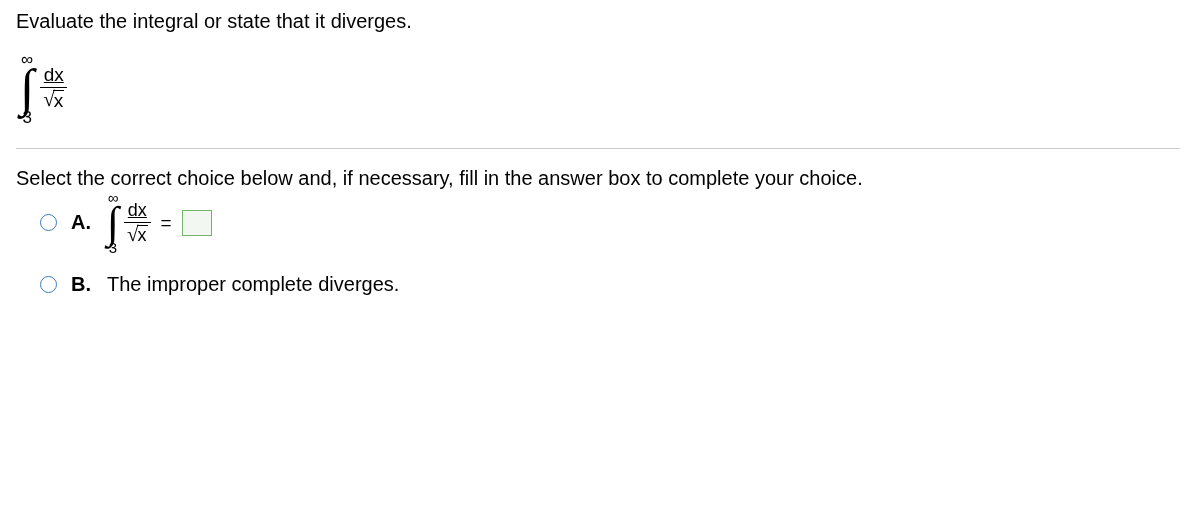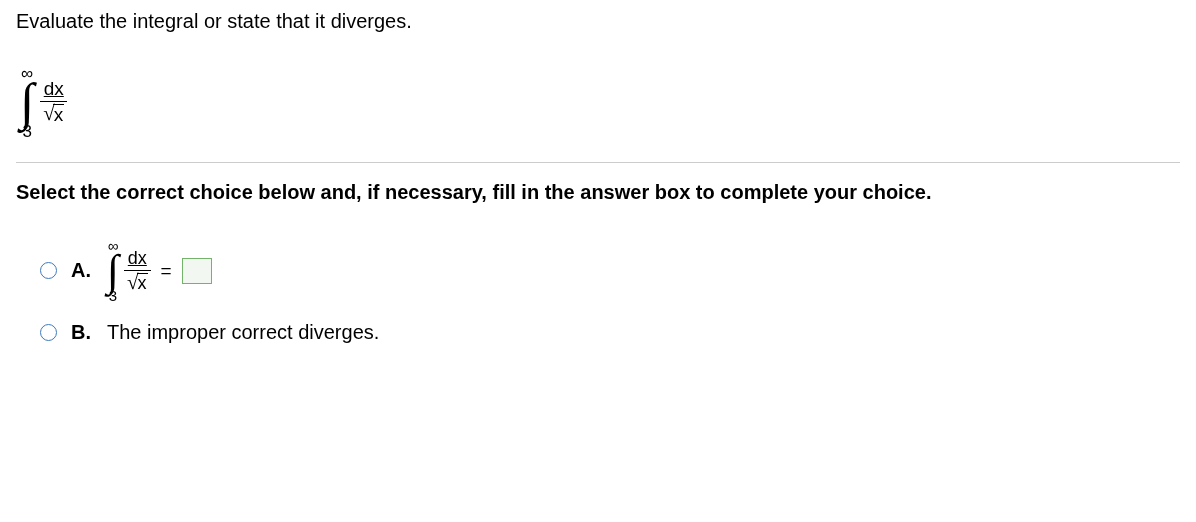--- a/index.html
+++ b/index.html
@@ -9,21 +9,21 @@
     }
     body {
       font-family: Arial, Helvetica, sans-serif;
       font-size: 20px;
       color: #000;
       background: #fff;
       padding: 10px 16px;
       width: 1196px;
     }
     .question-text {
-      margin-bottom: 32px;
+      margin-bottom: 18px;
     }
     .integral-display {
       margin-left: 4px;
       margin-bottom: 22px;
     }
     .integral-main {
       display: flex;
       align-items: center;
     }
     .int-sign-wrap {
@@ -80,22 +80,20 @@
       margin-left: -2px;
       margin-top: 1px;
       line-height: 1.1;
     }
     hr.divider {
       border: none;
       border-top: 1px solid #ccc;
       margin: 0 0 18px 0;
     }
     .instruction {
-      margin-bottom: 34px;
-      font-weight: bold;
     }
     .choice-row {
       display: flex;
       align-items: center;
       margin-left: 24px;
       margin-bottom: 18px;
     }
     .radio {
       width: 17px;
       height: 17px;
@@ -209,14 +207,14 @@
       </span>
     </div>
     <span class="equals">=</span>
     <span class="answer-box"></span>
   </div>
 </div>
 
 <div class="choice-row">
   <div class="radio"></div>
   <div class="choice-label">B.</div>
-  <div class="choice-content">The improper correct diverges.</div>
+  <div class="choice-content">The improper complete diverges.</div>
 </div>
 
 </body></html>

